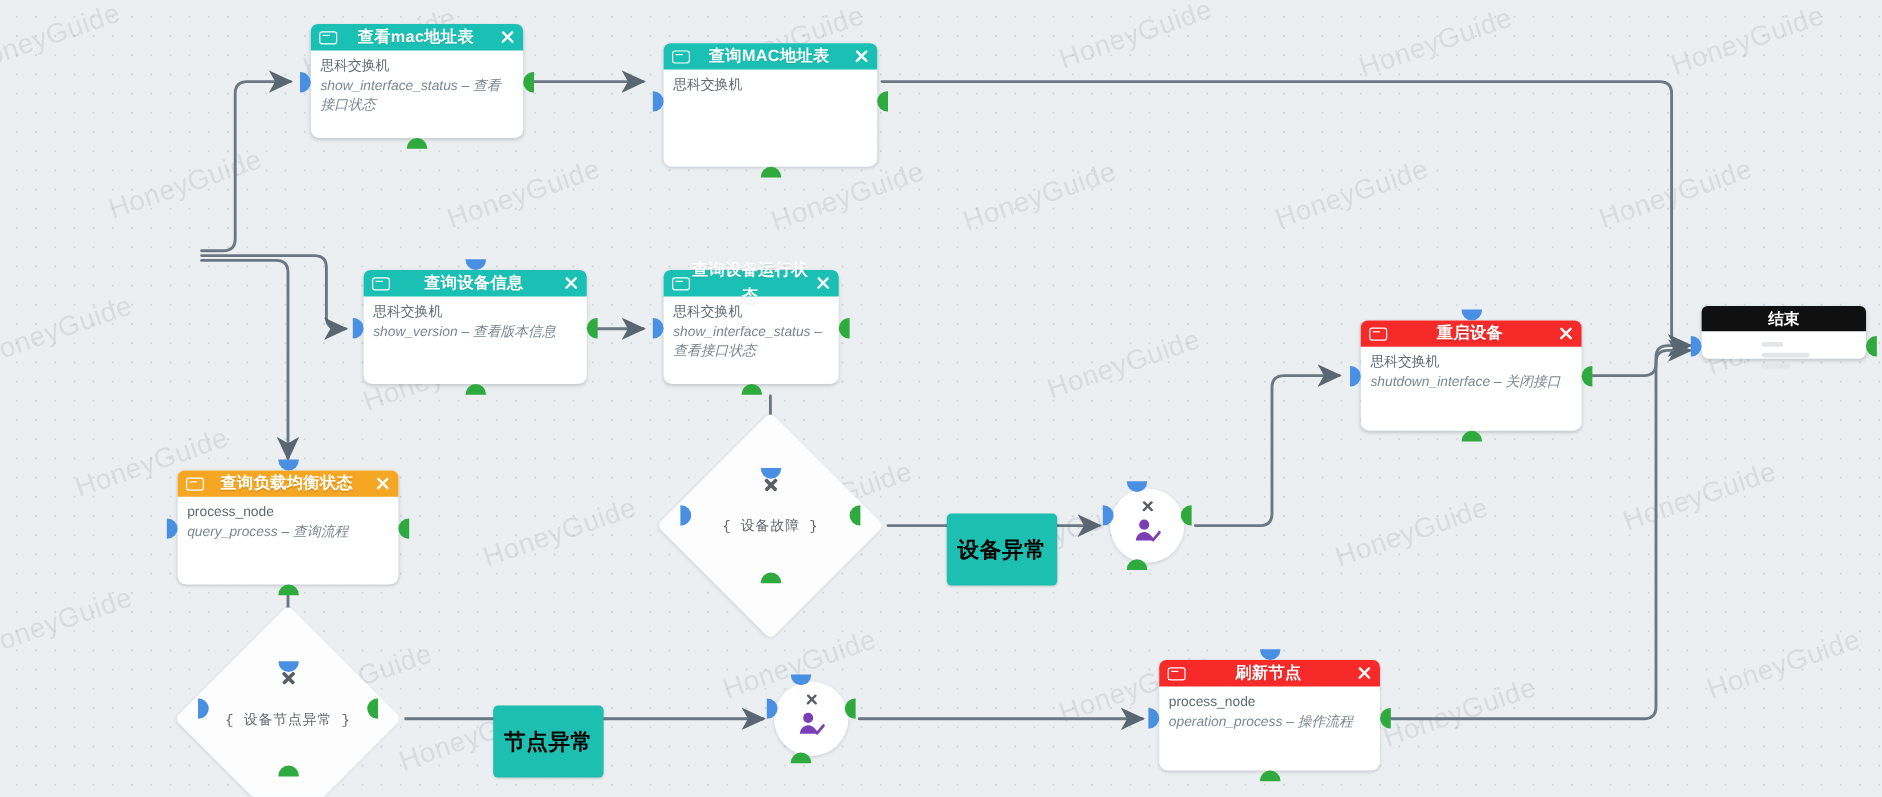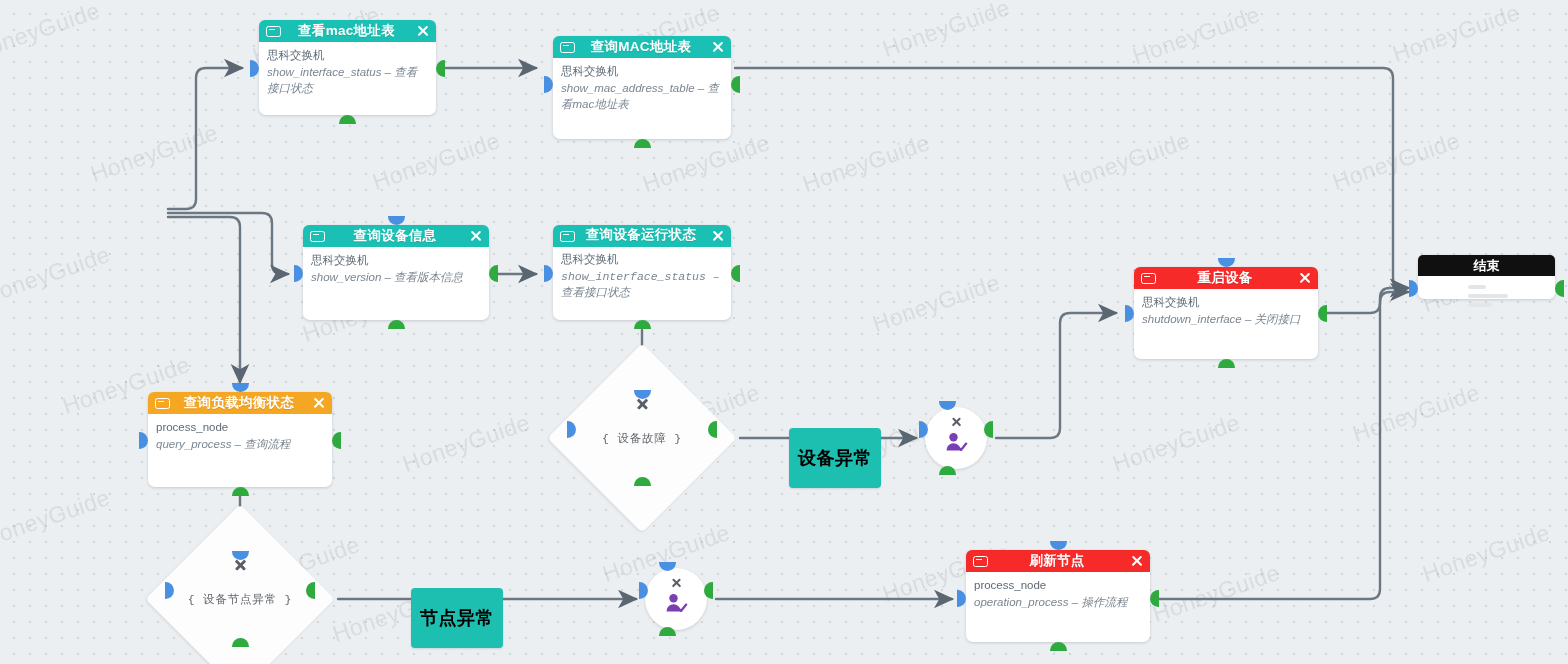--- a/index.html
+++ b/index.html
@@ -200,21 +200,20 @@
   </div>
 
   <div class="node" style="left:553px;top:20px;width:178px;height:103px;margin-top:16px;">
     <div class="hdr" style="background:#1bc0b4;">
       <span class="ico"></span>
       <span class="t">查询MAC地址表</span>
       <span class="xbtn"></span>
     </div>
     <div class="body">
       <div class="l1">思科交换机</div>
-      <div class="cmd">show_mac_address_table – 查看mac地址表</div>
     </div>
     <div class="port left" style="top:48px;"></div>
     <div class="port right" style="top:48px;"></div>
     <div class="port bottom"></div>
   </div>
 
   <div class="node" style="left:303px;top:225px;width:186px;height:95px;">
     <div class="hdr" style="background:#1bc0b4;">
       <span class="ico"></span>
       <span class="t">查询设备信息</span>
@@ -223,21 +222,21 @@
     <div class="body">
       <div class="l1">思科交换机</div>
       <div class="cmd">show_version – 查看版本信息</div>
     </div>
     <div class="port left" style="top:48px;"></div>
     <div class="port right" style="top:48px;"></div>
     <div class="port top"></div>
     <div class="port bottom"></div>
   </div>
 
-  <div class="node" style="left:553px;top:225px;width:178px;height:95px;font-family:Liberation Mono, monospace;">
+  <div class="node" style="left:553px;top:225px;width:146px;height:95px;">
     <div class="hdr" style="background:#1bc0b4;">
       <span class="ico"></span>
       <span class="t">查询设备运行状态</span>
       <span class="xbtn"></span>
     </div>
     <div class="body">
       <div class="l1">思科交换机</div>
       <div class="cmd">show_interface_status – 查看接口状态</div>
     </div>
     <div class="port left" style="top:48px;"></div>

